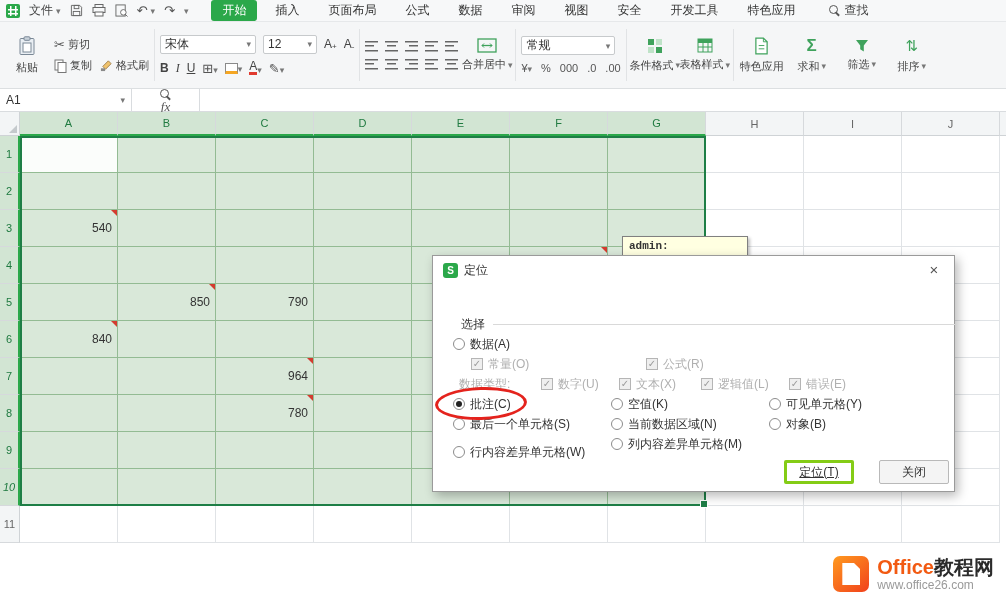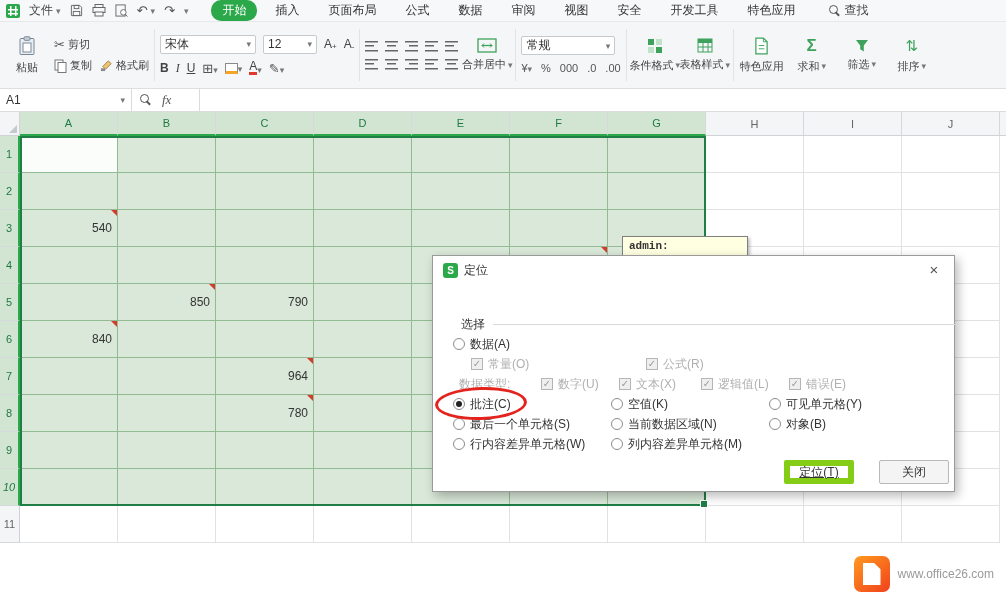--- a/index.html
+++ b/index.html
@@ -11,21 +11,21 @@
     background:#f7f8f9; border-bottom:1px solid #e6e8ea; display:flex; align-items:center; padding:0 6px; gap:9px; }
   .mb-item { display:flex; align-items:center; gap:3px; color:#444; cursor:default; }
   .caret { font-size:9px; color:#777; }
   .app-icon { width:14px; height:14px; border-radius:2px; background:
       linear-gradient(#fff,#fff) 4px 2px/1.5px 10px no-repeat,
       linear-gradient(#fff,#fff) 9px 2px/1.5px 10px no-repeat,
       linear-gradient(#fff,#fff) 2px 5px/10px 1.5px no-repeat,
       linear-gradient(#fff,#fff) 2px 9px/10px 1.5px no-repeat,#2ba84a; }
   .uni { color:#555; font-size:13px; line-height:1; }
   .tabs { display:flex; align-items:center; gap:7px; margin-left:14px; }
-  .mtab { padding:2px 11px; border-radius:10px; color:#333; white-space:nowrap; }
+  .mtab { padding:2px 11px; border-radius:3px; color:#333; white-space:nowrap; }
   .mtab.active { background:#2ba84a; color:#fff; }
   .mag { display:inline-block; width:12px; height:12px; position:relative; }
   .mag::before { content:''; position:absolute; left:0; top:0; width:7px; height:7px; border:1.4px solid #555; border-radius:50%; }
   .mag::after { content:''; position:absolute; width:5px; height:1.5px; background:#555; transform:rotate(45deg); left:6px; top:8px; }
 
   
   .ribbon { position:absolute; left:0; top:22px; width:1006px; height:67px;
     background:#f5f6f7; border-bottom:1px solid #dcdfe1; display:flex; align-items:center; padding:2px 4px; }
   .vsep { width:1px; height:52px; background:#e1e3e5; margin:0 5px; flex:none; }
   .rgroup { display:flex; align-items:center; gap:4px; flex:none; }
@@ -51,21 +51,21 @@
   .bars.c { background-position:0 0,2px 4.5px,0 9px; }
   .bars.r { background-position:0 0,4px 4.5px,0 9px; }
   .green { color:#3fa25c; }
   .numicons { display:flex; align-items:center; gap:9px; color:#555; font-size:11px; }
 
   
   .fbar { position:absolute; left:0; top:89px; width:1006px; height:23px; background:#fff;
     border-bottom:1px solid #d9dcdf; display:flex; align-items:stretch; }
   .namebox { width:132px; border-right:1px solid #d9dcdf; display:flex; align-items:center;
     justify-content:space-between; padding:0 6px; }
-  .fx-zone { width:68px; border-right:1px solid #d9dcdf; display:flex; align-items:center; gap:10px; padding:0 8px; }
+  .fx-zone { width:68px; border-right:1px solid #d9dcdf; display:flex; align-items:center; gap:10px; padding:0 8px;flex-direction:column; }
   .fx { font-style:italic; font-family:"Liberation Serif",serif; color:#555; font-size:13px; }
   .finput { flex:1; }
 
   
   .grid { position:absolute; left:0; top:112px; width:1006px; height:431px; background:#fff; }
   .colstrip { position:absolute; left:0; top:0; width:1006px; height:24px; background:#f3f5f6; border-bottom:1px solid #cfd3d6; }
   .rowstrip { position:absolute; left:0; top:24px; width:20px; height:407px; background:#f3f5f6; border-right:1px solid #cfd3d6; }
   .corner { position:absolute; left:0; top:0; width:20px; height:24px; background:#f3f5f6;
     border-right:1px solid #cfd3d6; border-bottom:1px solid #cfd3d6; }
   .corner::after { content:''; position:absolute; right:2px; bottom:2px; border-left:8px solid transparent; border-bottom:8px solid #c4c9cc; }
@@ -110,21 +110,21 @@
   .opt { position:absolute; display:flex; align-items:center; gap:5px; height:16px; white-space:nowrap; }
   .radio { width:12px; height:12px; border:1px solid #8c8c8c; border-radius:50%; background:#fff; flex:none; position:relative; }
   .radio.on::after { content:''; position:absolute; left:2px; top:2px; width:6px; height:6px; border-radius:50%; background:#222; }
   .cb { width:12px; height:12px; border:1px solid #b5b5b5; background:#efefef; flex:none;
     display:flex; align-items:center; justify-content:center; font-size:10px; color:#9a9a9a; line-height:1; }
   .dis-label { color:#b0b0b0; }
   .red-ellipse { position:absolute; left:2px; top:131px; width:92px; height:33px;
     border:3px solid #e4231d; border-radius:50%; transform:rotate(-2deg); pointer-events:none; z-index:2; }
   .dlg-btn { position:absolute; top:204px; width:70px; height:24px; background:#f4f4f4;
     border:1px solid #b9b9b9; border-radius:2px; display:flex; align-items:center; justify-content:center; font-size:12px; }
-  .dlg-btn.primary { background:#fff; border:6px solid #84cc16;text-decoration:underline; }
+  .dlg-btn.primary { background:#fff; border:3px solid #84cc16;text-decoration:underline; }
 
   
   .watermark { position:absolute; right:12px; bottom:8px; display:flex; align-items:center; gap:8px; z-index:3; }
   .wm-icon { width:36px; height:36px; border-radius:7px; background:linear-gradient(140deg,#ff9a1f,#f1411c); position:relative; }
   .wm-icon::after { content:''; position:absolute; left:9px; top:7px; width:18px; height:22px;
     background:#fff; clip-path:polygon(0 0,65% 0,100% 28%,100% 100%,0 100%); }
   .wm-text .line1 { font-size:20px; font-weight:bold; line-height:22px; }
   .wm-orange { color:#f25a12; } .wm-dark { color:#2b2b2b; }
   .wm-url { font-size:12px; color:#9a9a9a; }
 </style>
@@ -634,21 +634,21 @@
   </div>
   <div class="opt" style="left:178px;top:160px">
     <span class="radio"></span>
     <span>当前数据区域(N)</span>
   </div>
   <div class="opt" style="left:336px;top:160px">
     <span class="radio"></span>
     <span>对象(B)</span>
   </div>
 
-  <div class="opt" style="left:20px;top:180px">
+  <div class="opt" style="left:20px;top:188px">
     <span class="radio"></span>
     <span>行内容差异单元格(W)</span>
   </div>
   <div class="opt" style="left:178px;top:180px">
     <span class="radio"></span>
     <span>列内容差异单元格(M)</span>
   </div>
 
   <div class="red-ellipse"></div>
 
@@ -656,15 +656,18 @@
     <span>定位(T)</span>
   </div>
   <div class="dlg-btn" style="left:446px">
     <span>关闭</span>
   </div>
 </div>
 
 <div class="watermark">
   <span class="wm-icon"></span>
   <span class="wm-text">
+    <div class="line1">
+      <span class="wm-orange">Office</span><span class="wm-dark">教程网</span>
+    </div>
     <div class="wm-url">www.office26.com</div>
   </span>
 </div>
 
 </body></html>

